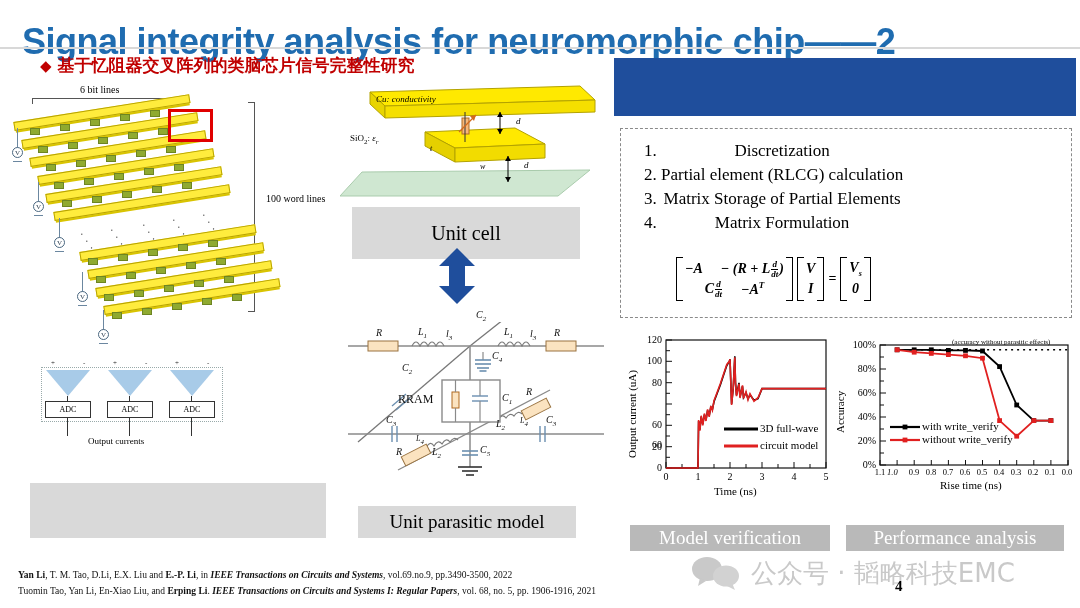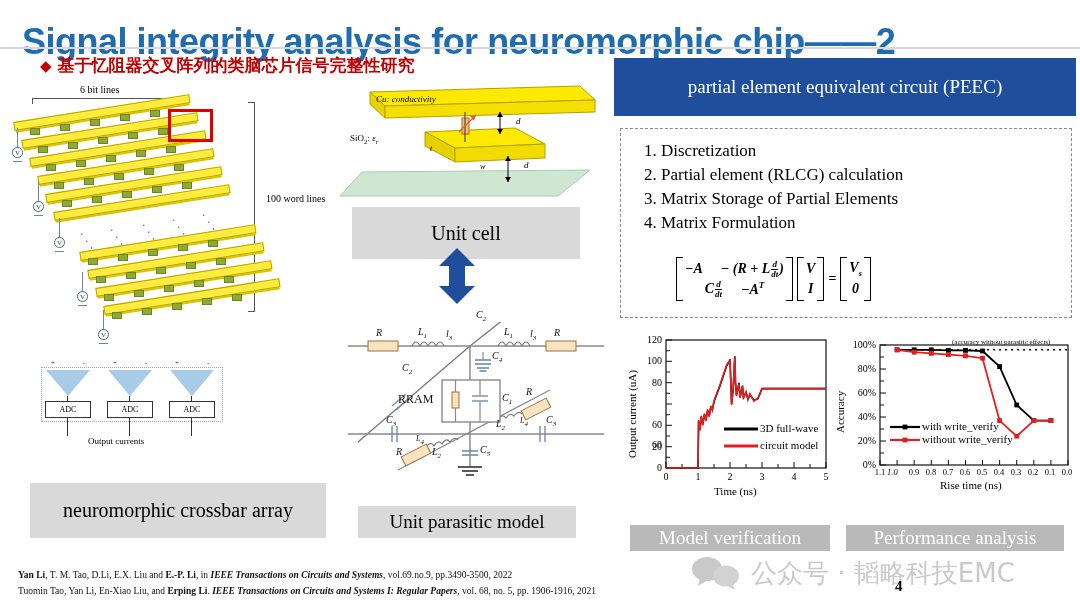--- a/index.html
+++ b/index.html
@@ -82,21 +82,21 @@
     position:absolute; left:614px; top:58px; width:462px; height:58px;
     background:#1f4e9c; color:#fff; display:flex; flex-direction:column;
     align-items:center; justify-content:center; line-height:1.18; font-size:19px;
   }
   #peec-box{
     position:absolute; left:620px; top:128px; width:452px; height:190px;
     border:1px dashed #8a8a8a;
   }
   #peec-list{ position:absolute; left:14px; top:10px; font-size:17px; line-height:1.42; }
   #peec-list li{ margin:0; padding:0; }
-  #peec-list ol{ margin:0; padding-left:26px; }
+  #peec-list ol{ margin:0; padding-left:26px;text-align:center; }
   
   #matrix-eq{ position:absolute; left:55px; top:128px; font-size:14px;
               display:flex; align-items:center; gap:4px; font-style:italic; font-weight:bold;}
   .brk{ display:inline-block; position:relative; padding:2px 9px; }
   .brk::before, .brk::after{
     content:""; position:absolute; top:0; bottom:0; width:6px;
     border-top:1.5px solid #000; border-bottom:1.5px solid #000;
   }
   .brk::before{ left:0; border-left:1.5px solid #000; }
   .brk::after{ right:0; border-right:1.5px solid #000; }
@@ -247,21 +247,20 @@
     <div class="wire" style="left:87px; top:28px; width:1px; height:6px;"></div>
     <div class="wire" style="left:149px; top:28px; width:1px; height:6px;"></div>
     <div class="wire" style="left:25px; top:50px; width:1px; height:18px;"></div>
     <div class="wire" style="left:87px; top:50px; width:1px; height:18px;"></div>
     <div class="wire" style="left:149px; top:50px; width:1px; height:18px;"></div>
   </div>
   <div id="lbl-outputs" style="left:80px; top:352px;">Output currents</div>
 </div>
 
 <div class="plate" style="left:30px; top:483px; width:296px; height:55px; font-size:20px; flex-direction:column;">
-  <span>neuromorphic crossbar array</span>
 </div>
 
 <div id="col2top">
 
   <svg width="268" height="120" style="position:absolute; left:0; top:0;">
     <polygon points="30,8 240,2 255,16 45,22" fill="#ffe900" stroke="#b3a200" stroke-width="1"></polygon>
     <polygon points="30,8 45,22 45,34 30,20" fill="#e8d400" stroke="#b3a200" stroke-width="1"></polygon>
     <polygon points="45,22 255,16 255,28 45,34" fill="#f5df00" stroke="#b3a200" stroke-width="1"></polygon>
     <polygon points="85,48 175,44 205,60 115,64" fill="#ffe900" stroke="#b3a200" stroke-width="1"></polygon>
     <polygon points="85,48 115,64 115,78 85,62" fill="#e5d000" stroke="#b3a200" stroke-width="1"></polygon>
@@ -376,21 +375,20 @@
   <span class="mlbl" style="left:156px; top:96px;">L<sub>2</sub></span>
   <span class="mlbl" style="left:180px; top:94px; font-size:8px;">L<sub>4</sub></span>
   <span class="mlbl" style="left:140px; top:122px;">C<sub>5</sub></span>
 </div>
 
 <div class="plate" style="left:358px; top:506px; width:218px; height:32px; font-size:19px;">
   <span>Unit parasitic model</span>
 </div>
 
 <div id="peec-header">
-  <span>partial element equivalent circuit (PEEC)</span>
 </div>
 
 <div id="peec-box">
   <div id="peec-list">
     <ol>
       <li>Discretization</li>
       <li>Partial element (RLCG) calculation</li>
       <li>Matrix Storage of Partial Elements</li>
       <li>Matrix Formulation</li>
     </ol>

